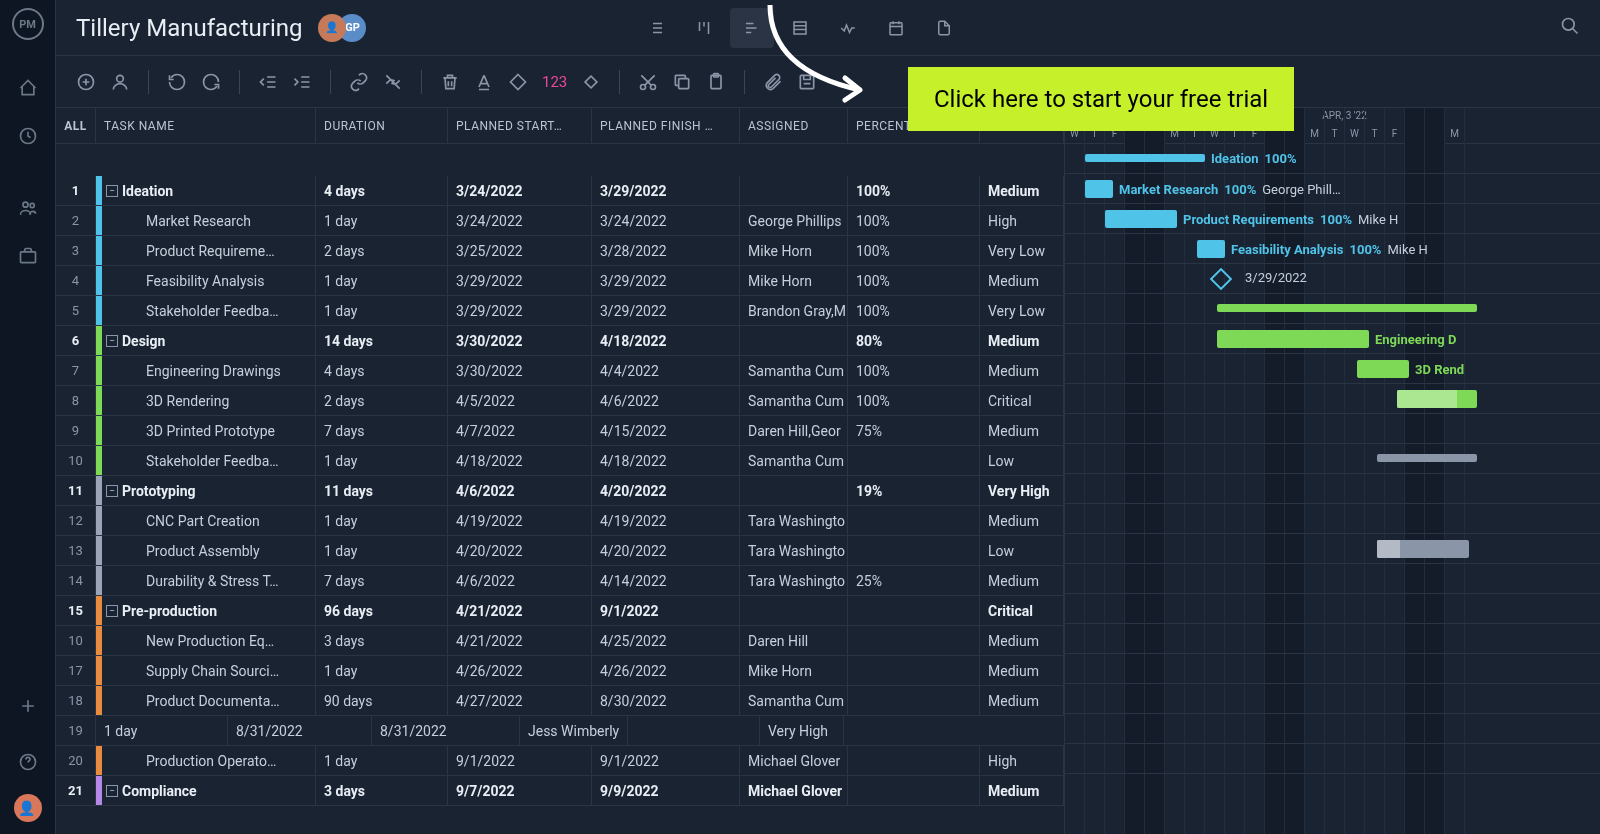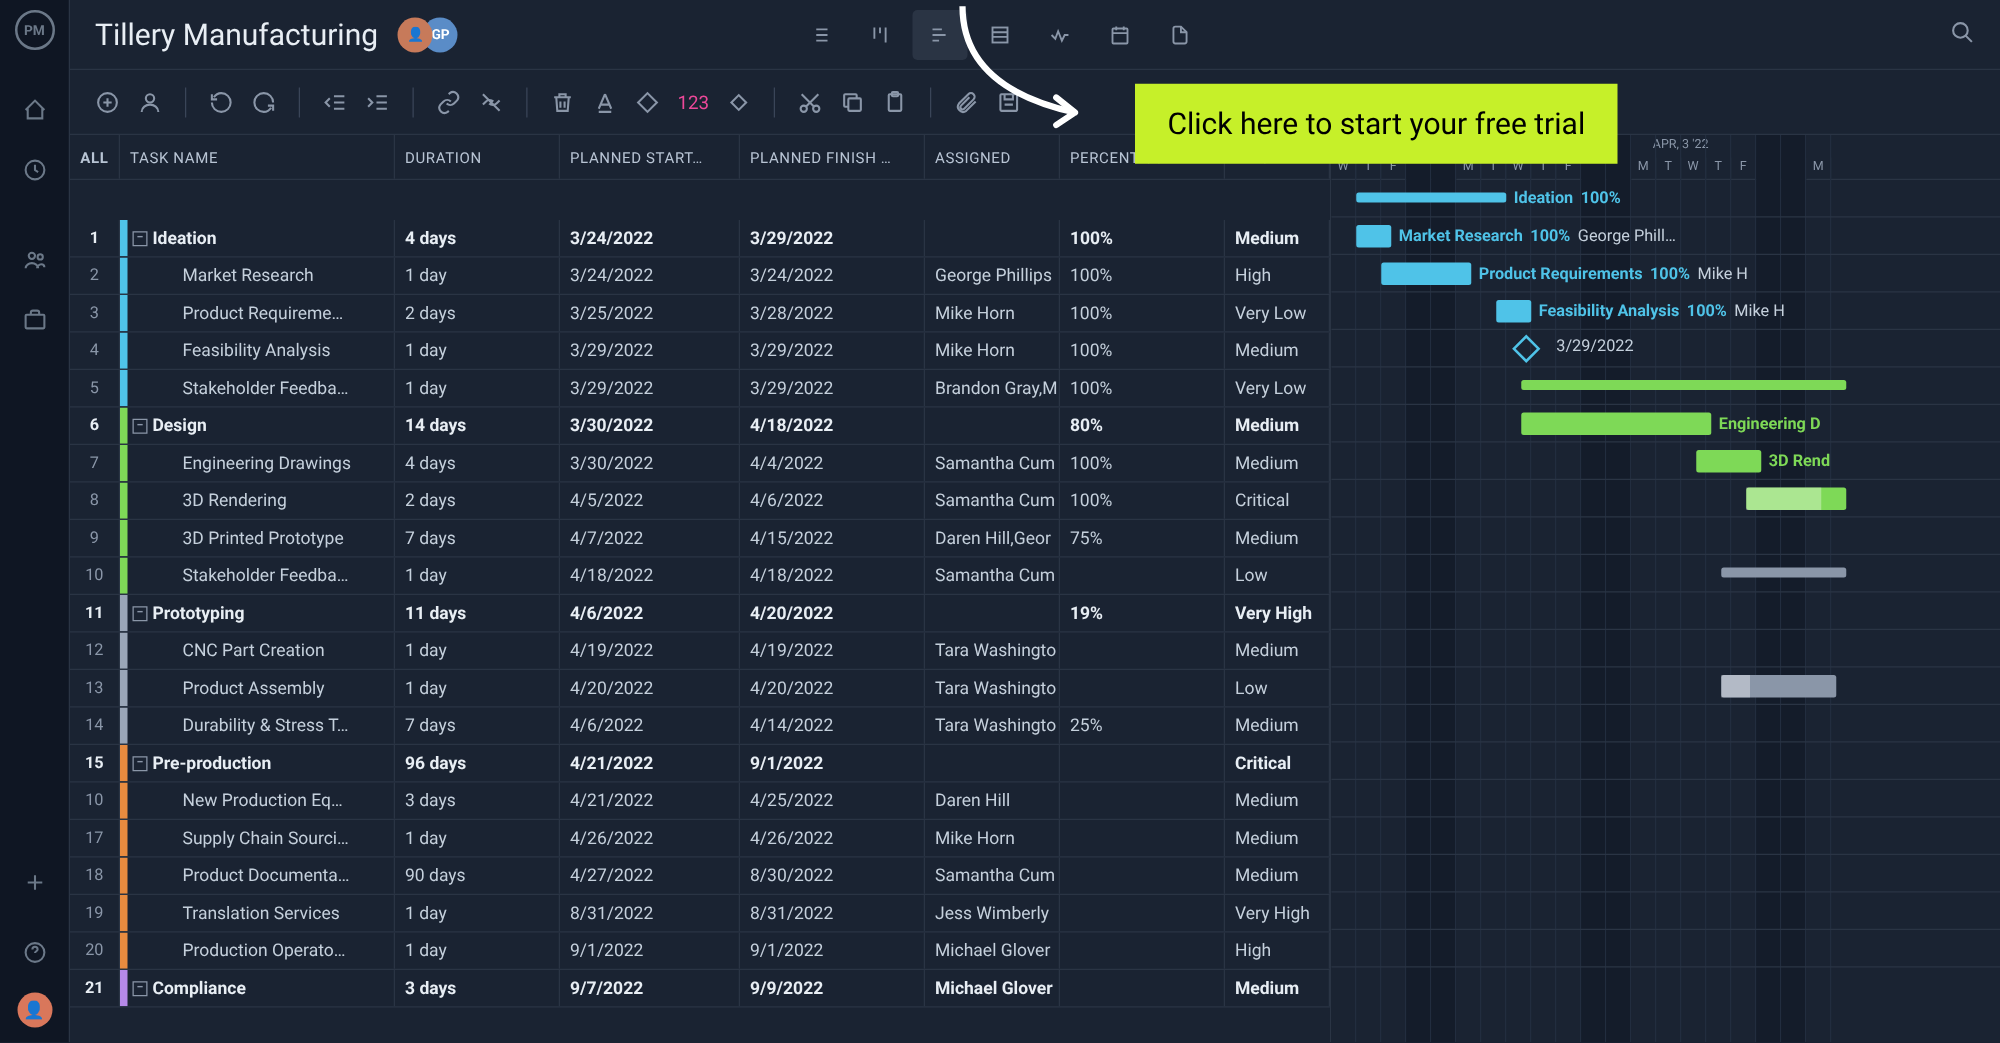--- a/index.html
+++ b/index.html
@@ -573,27 +573,20 @@
     </div>
     <div class="cell c-dur">90 days</div>
     <div class="cell c-start">4/27/2022</div>
     <div class="cell c-finish">8/30/2022</div>
     <div class="cell c-assign">Samantha Cum</div>
     <div class="cell c-pct"></div>
     <div class="cell c-pri">Medium</div>
             </div>
             <div class="row">
     <div class="cell rn">19</div>
-    <div class="cell name-cell">
-      <div class="phase-bar" style="background:#e88b3f"></div>
-      <div class="name-inner child-indent">
-
-        <span>Translation Services</span>
-      </div>
-    </div>
     <div class="cell c-dur">1 day</div>
     <div class="cell c-start">8/31/2022</div>
     <div class="cell c-finish">8/31/2022</div>
     <div class="cell c-assign">Jess Wimberly</div>
     <div class="cell c-pct"></div>
     <div class="cell c-pri">Very High</div>
             </div>
             <div class="row">
     <div class="cell rn">20</div>
     <div class="cell name-cell">

